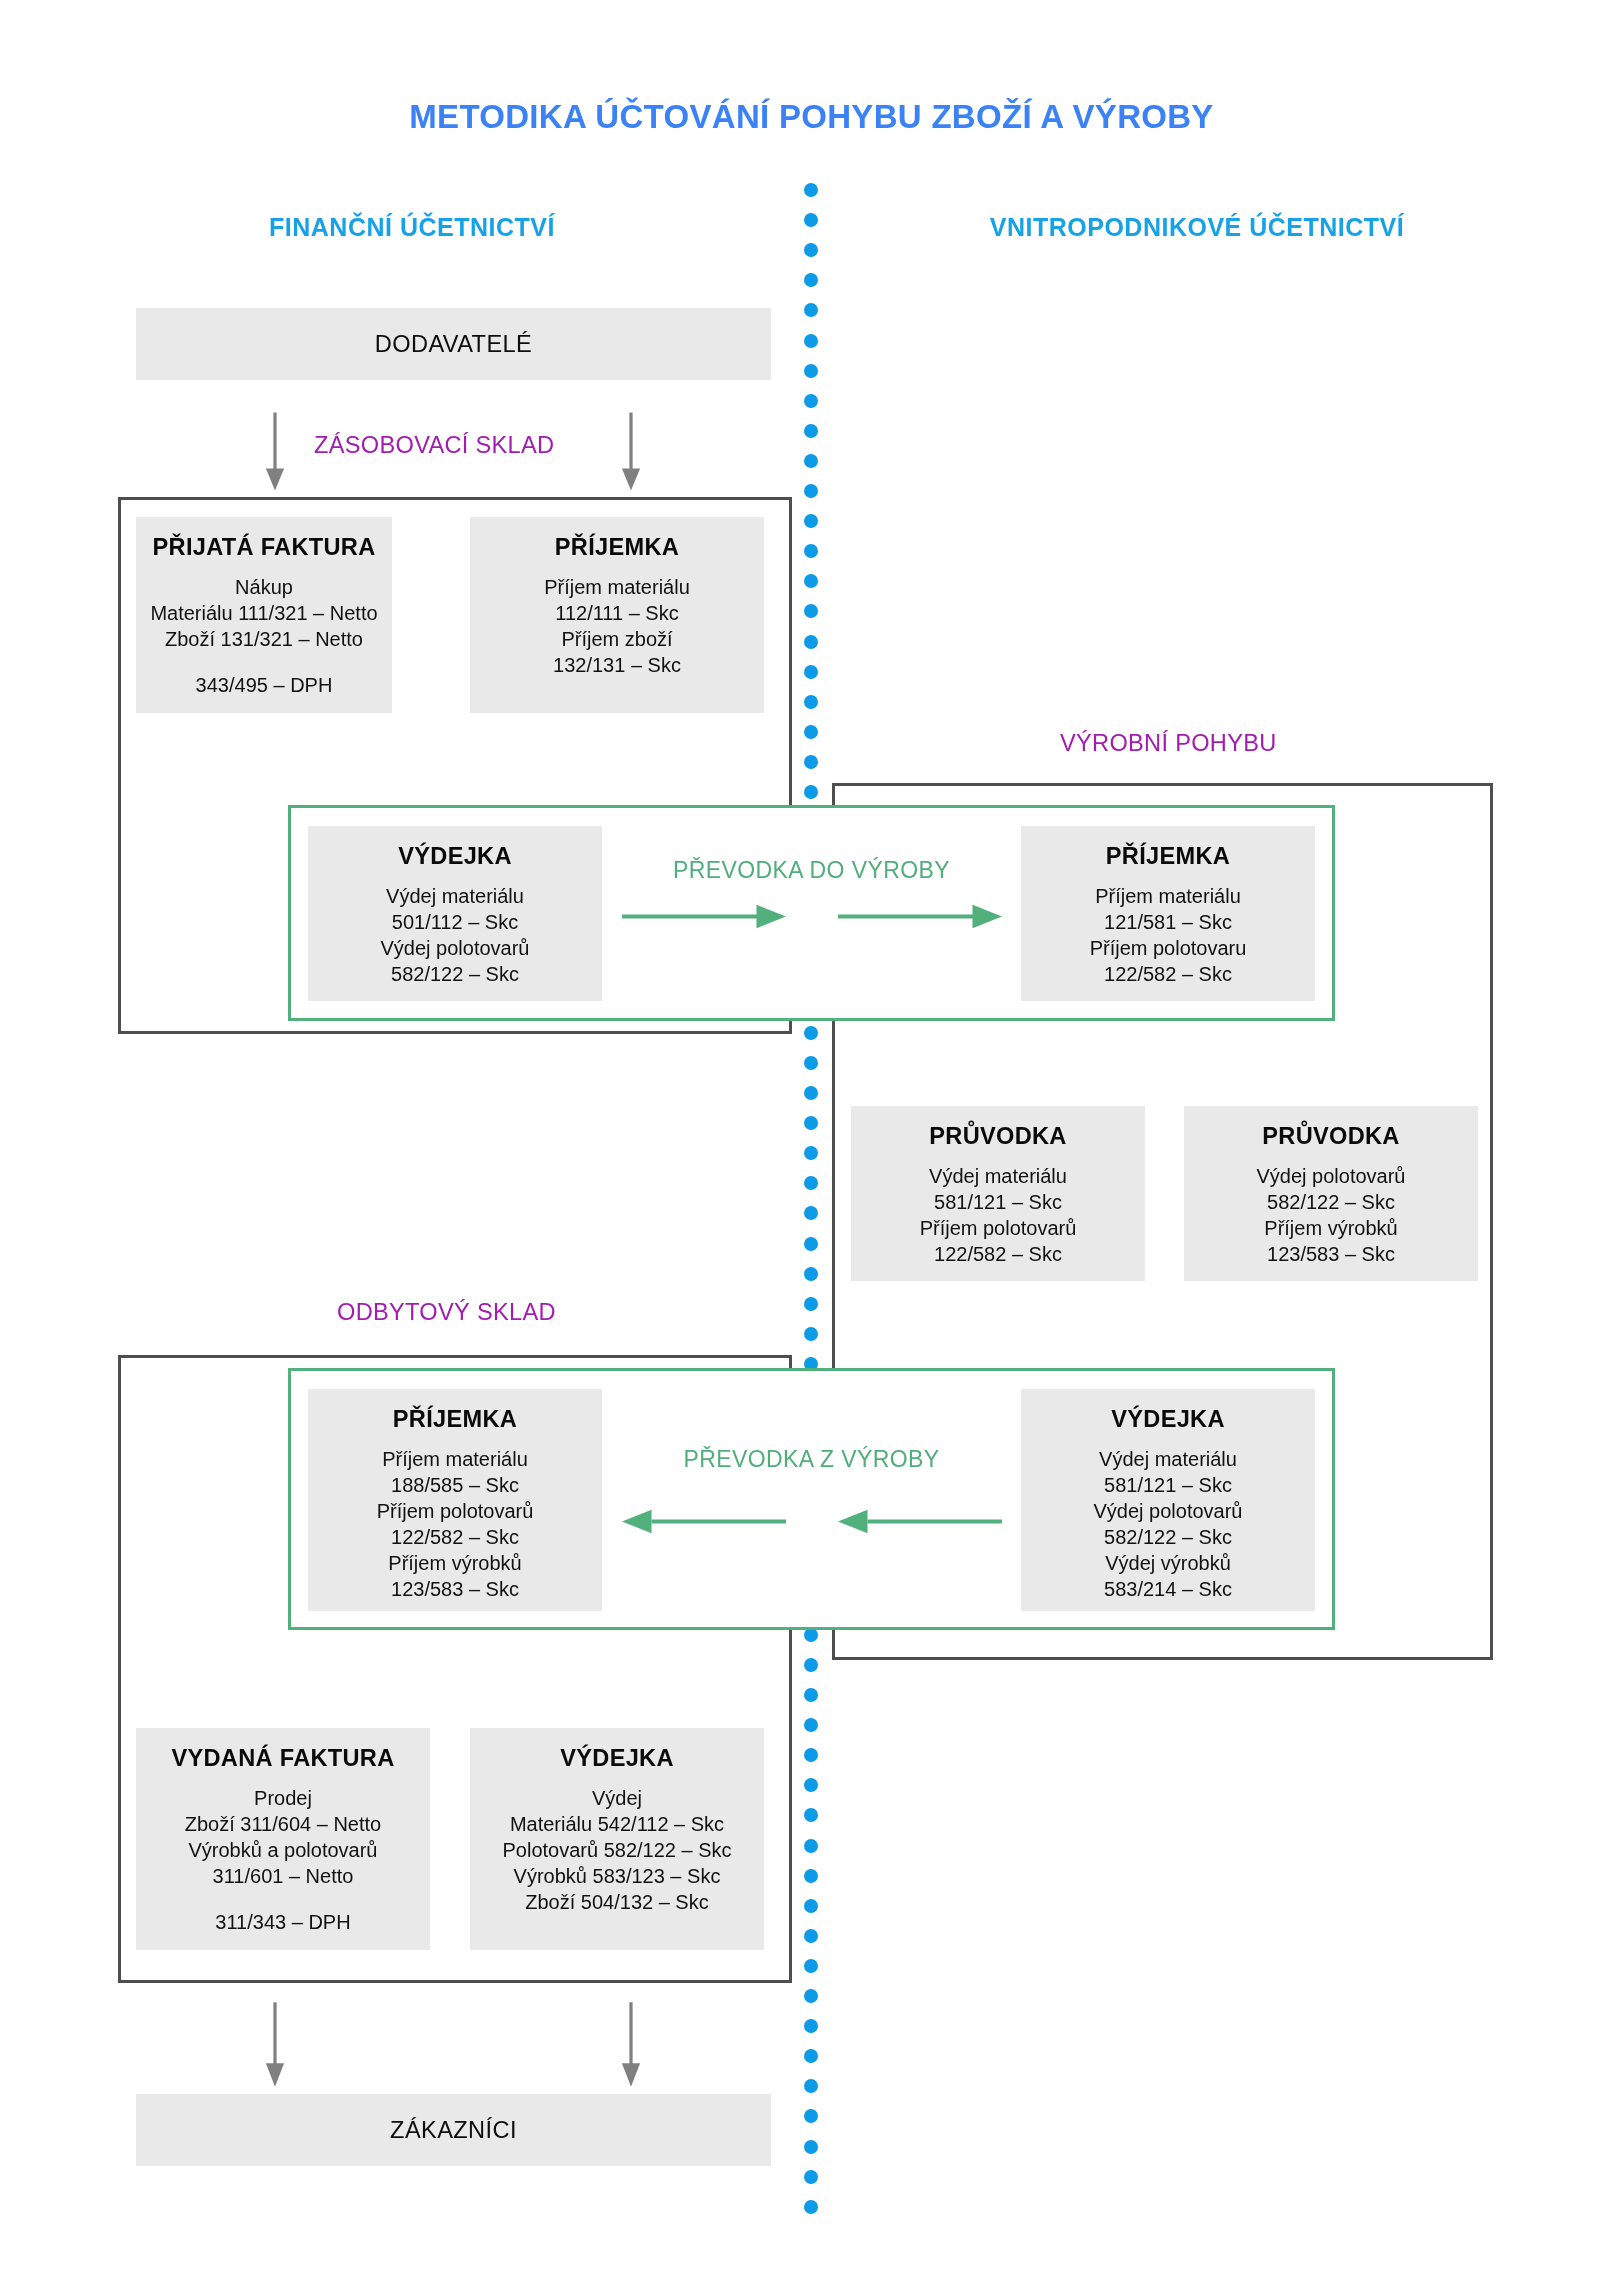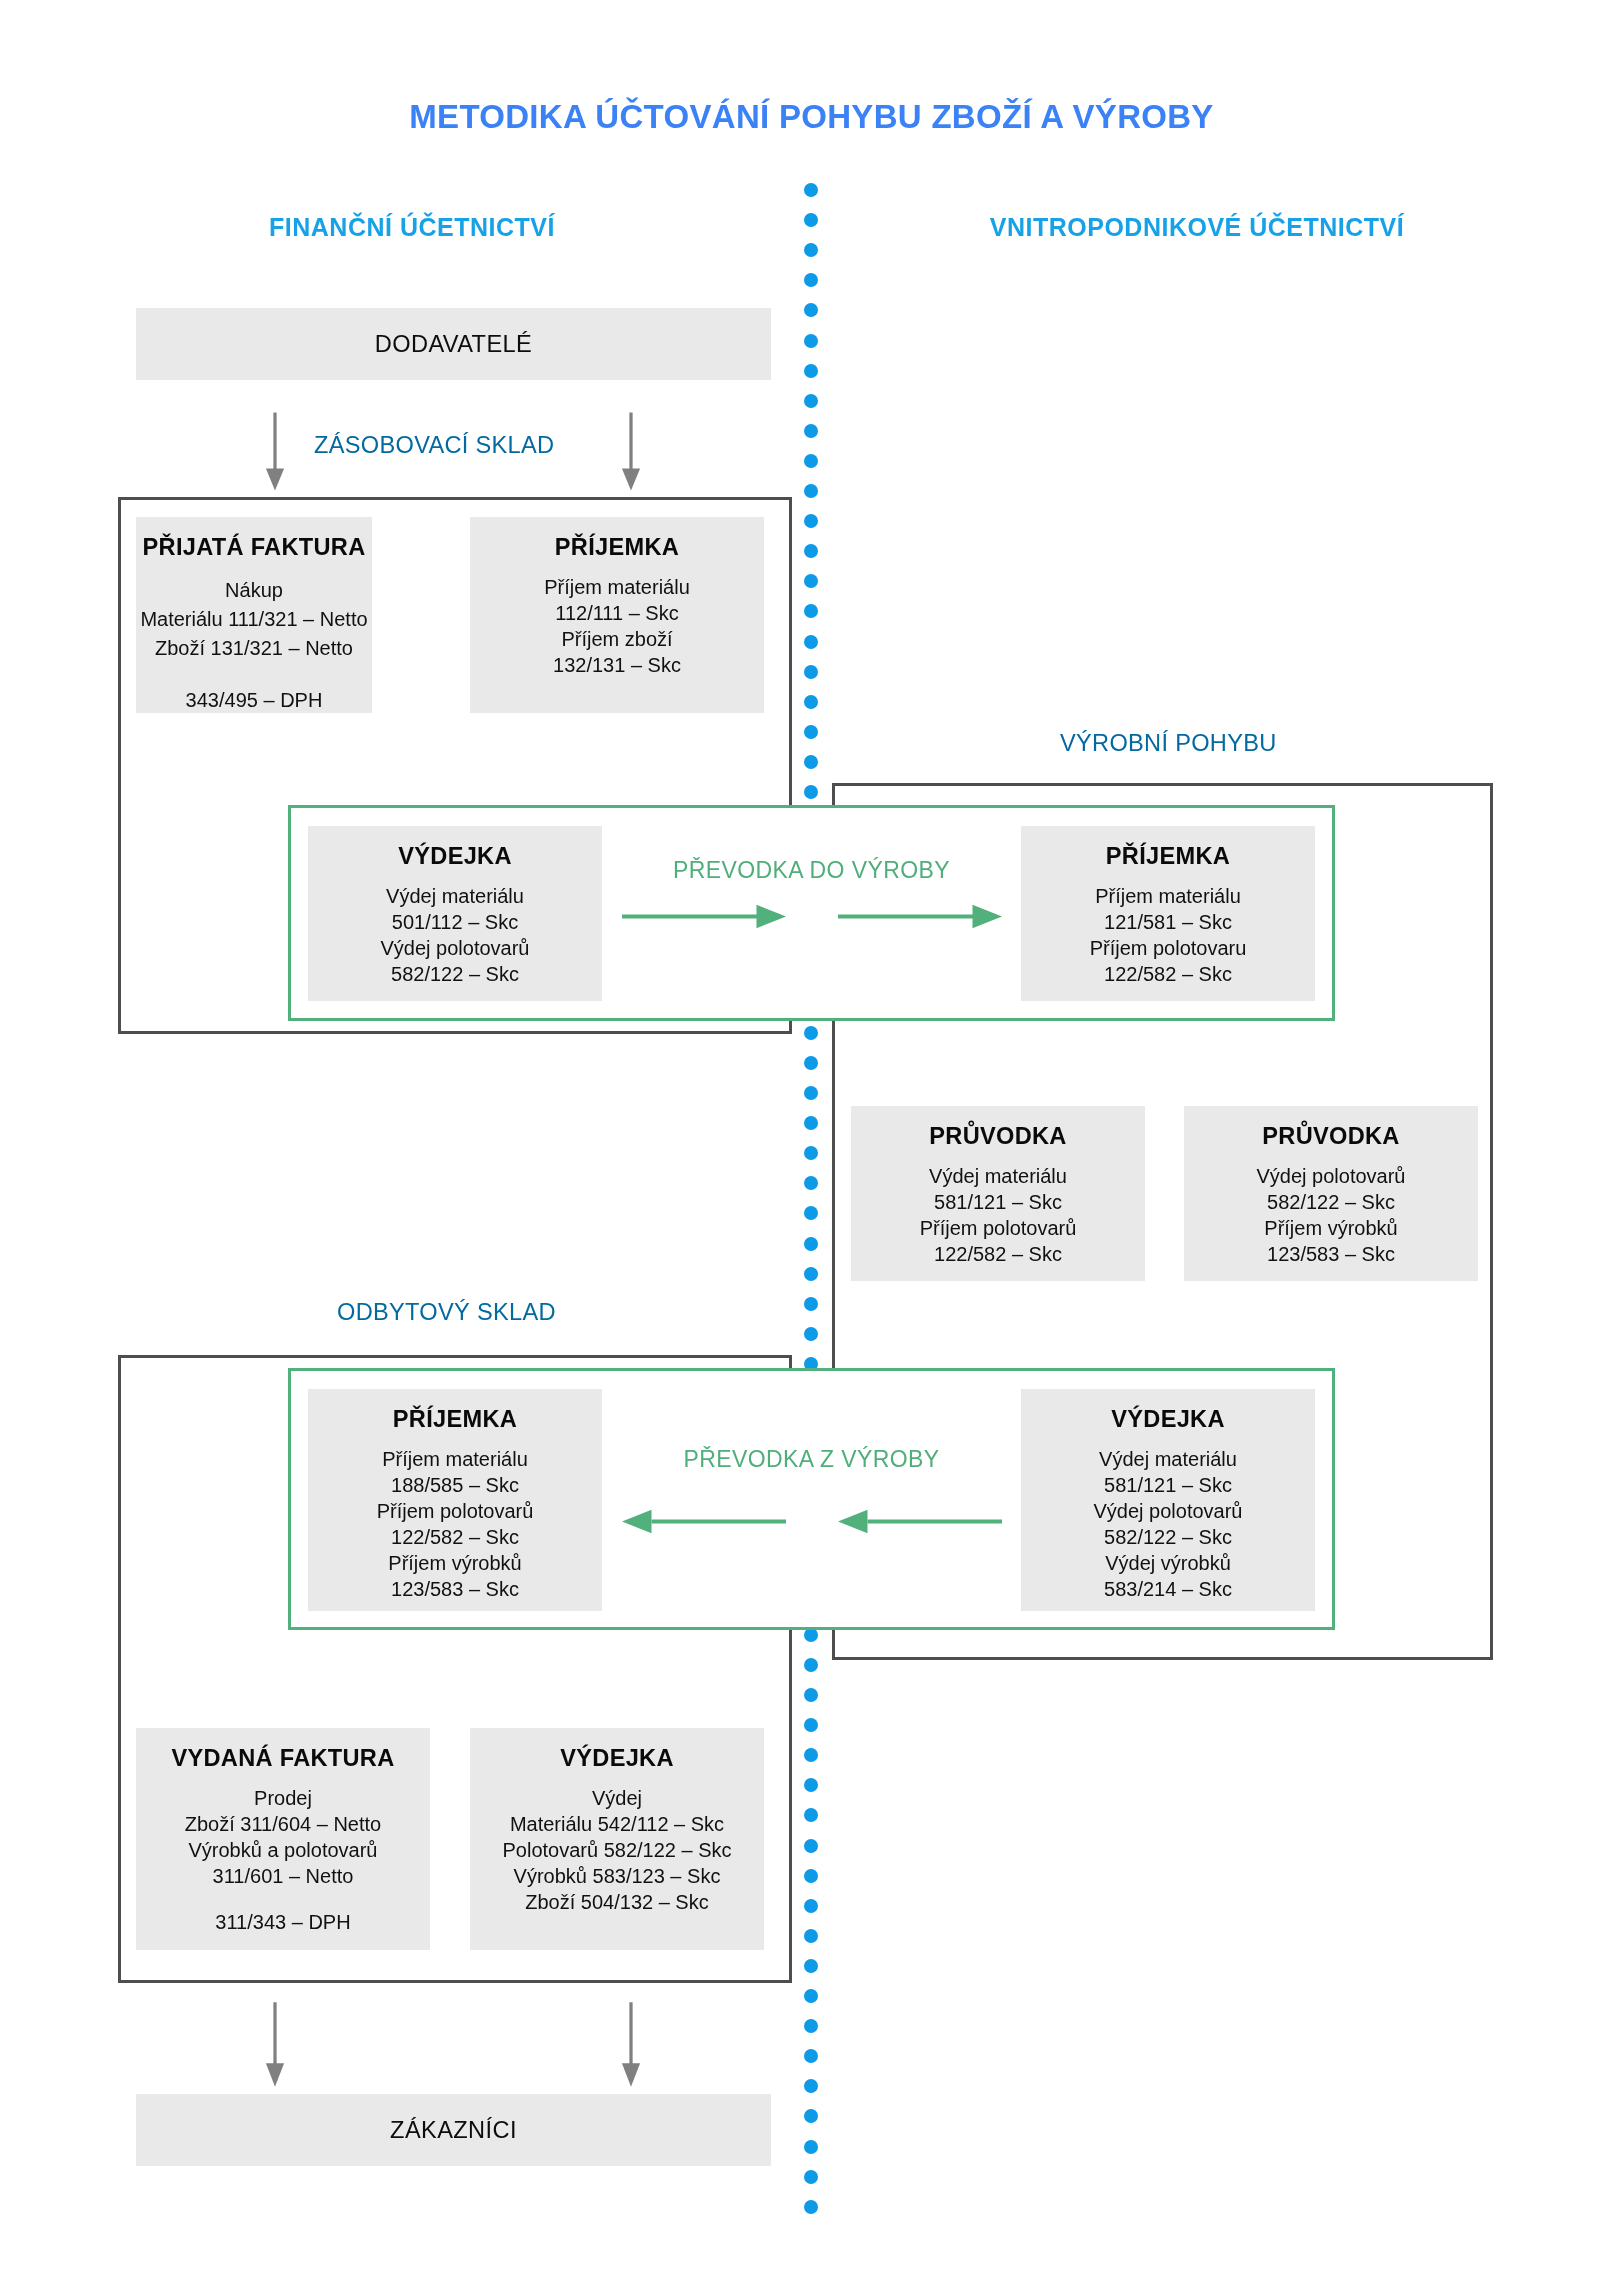--- a/index.html
+++ b/index.html
@@ -62,21 +62,21 @@
 
   
   .bar{
     background:#e9e9e9;display:flex;align-items:center;justify-content:center;
     font-size:23.6px;letter-spacing:0.4px;color:#0d0d0d;
   }
   #bar-dod{left:136px;top:308px;width:635px;height:72px;}
   #bar-zak{left:136px;top:2094px;width:635px;height:72px;}
 
   
-  .seclabel{font-size:23.6px;letter-spacing:0.3px;color:#0369a1;white-space:nowrap;}
+  .seclabel{font-size:23.6px;letter-spacing:0.3px;color:#a21caf;white-space:nowrap;}
   #lbl-zasob{left:314px;top:432px;}
   #lbl-vyrob{left:1060px;top:730px;}
   #lbl-odbyt{left:337px;top:1299px;}
 
   
   .gcap{
     font-size:23px;color:#4fae79;letter-spacing:0.4px;white-space:nowrap;
     text-align:center;
   }
   #cap-do{left:615px;top:857px;width:393px;}
@@ -178,21 +178,21 @@
   <span>ZÁKAZNÍCI</span>
 </div>
 
 <div class="abs seclabel" id="lbl-zasob">ZÁSOBOVACÍ SKLAD</div>
 <div class="abs seclabel" id="lbl-vyrob">VÝROBNÍ POHYBU</div>
 <div class="abs seclabel" id="lbl-odbyt">ODBYTOVÝ SKLAD</div>
 
 <div class="abs gcap" id="cap-do">PŘEVODKA  DO VÝROBY</div>
 <div class="abs gcap" id="cap-z">PŘEVODKA  Z VÝROBY</div>
 
-<div class="abs card" style="left:136px;top:517px;width:236px;height:196px;justify-content:space-between;">
+<div class="abs card" style="left:136px;top:517px;width:256px;height:196px;">
   <div class="ttl">PŘIJATÁ FAKTURA</div>
   <div class="ln">Nákup</div>
   <div class="ln">Materiálu 111/321 – Netto</div>
   <div class="ln">Zboží 131/321 – Netto</div>
   <div class="ln sp"></div>
   <div class="ln">343/495 – DPH</div>
 </div>
 
 <div class="abs card" style="left:470px;top:517px;width:294px;height:196px;">
   <div class="ttl">PŘÍJEMKA</div>

